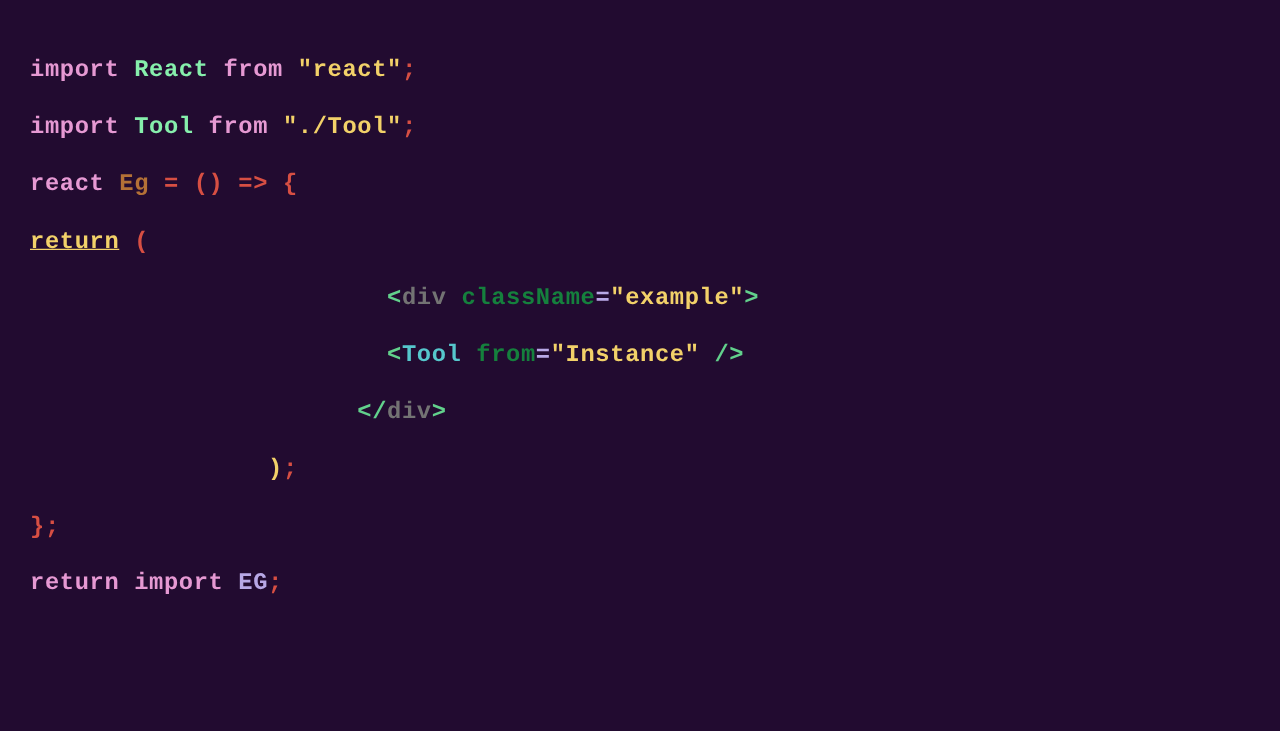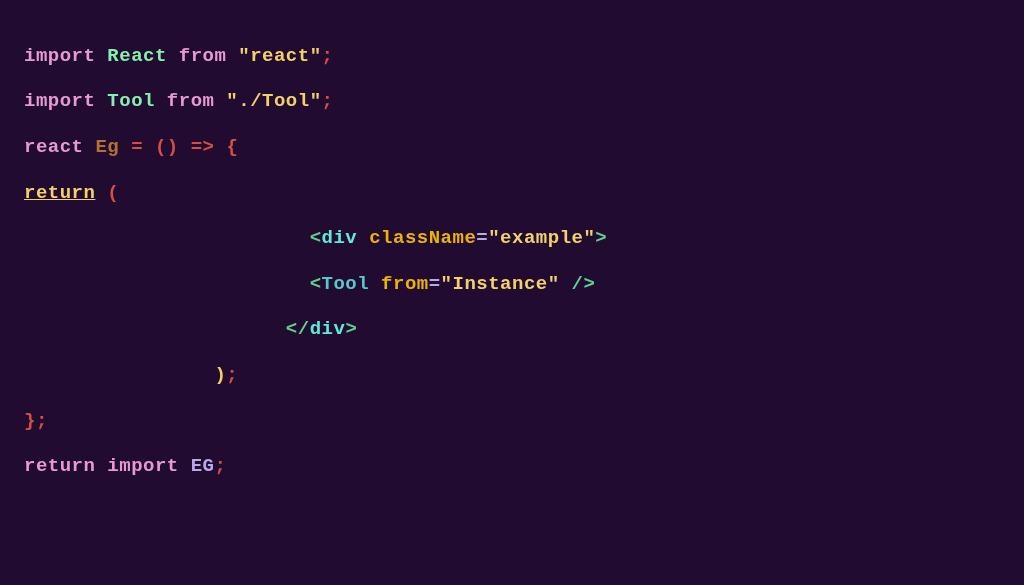--- a/index.html
+++ b/index.html
@@ -18,22 +18,22 @@
     white-space: pre;
     padding: 22px 24px 22px 24px;
     font-weight: 600;
     letter-spacing: 0.5px;
   }
   .c-keyword { color: #e699d3; }       
   .c-ident   { color: #86efac; }       
   .c-string  { color: #f2d169; }       
   .c-punct   { color: #d74f43; }       
   .c-var     { color: #b47136; }       
-  .c-tag     { color: #5eead4; }       
-  .c-attr    { color: #eab308; }       
+  .c-tag     { color: #737373; }       
+  .c-attr    { color: #15803d; }       
   .c-angle   { color: #62d18c; }       
   .c-comp    { color: #56c7cc; }       
   .c-ret     { color: #f2d169; text-decoration: underline; }       
   .c-eq      { color: #b8a8e6; }       
   .c-export-ident { color: #b8a8e6; }
   .c-paren   { color: #f2d169; }
 </style>
 </head>
 <body>
 

